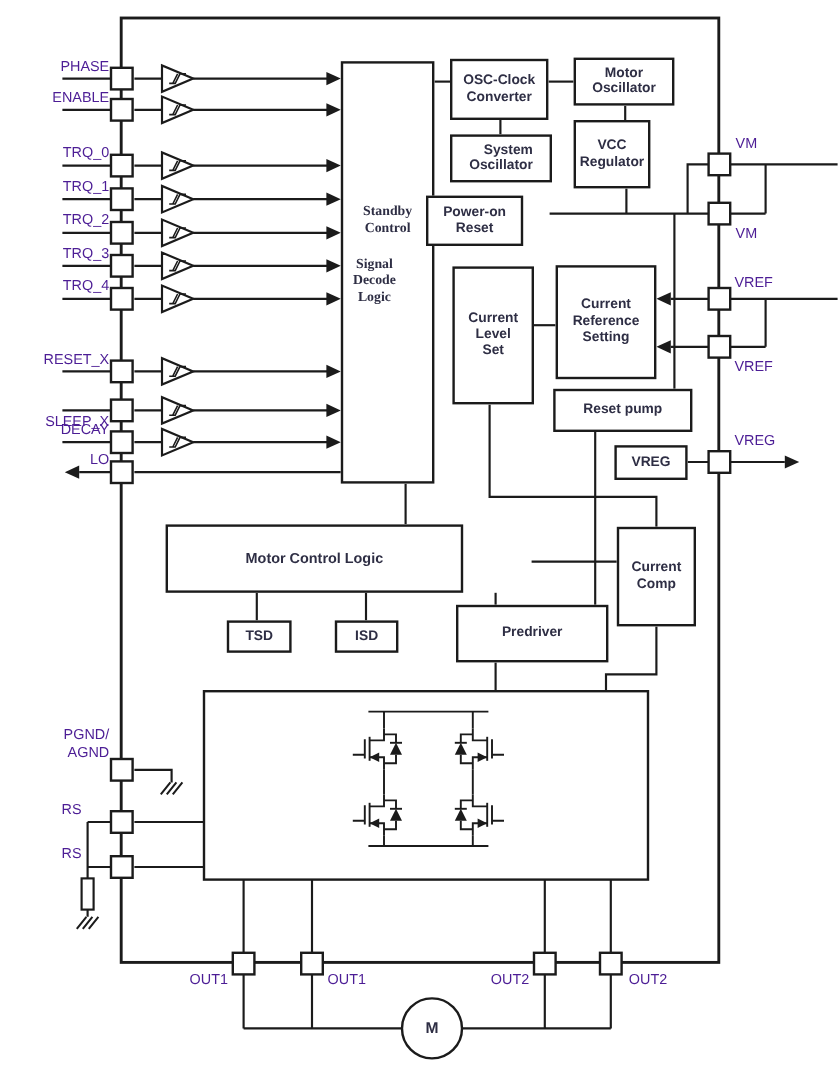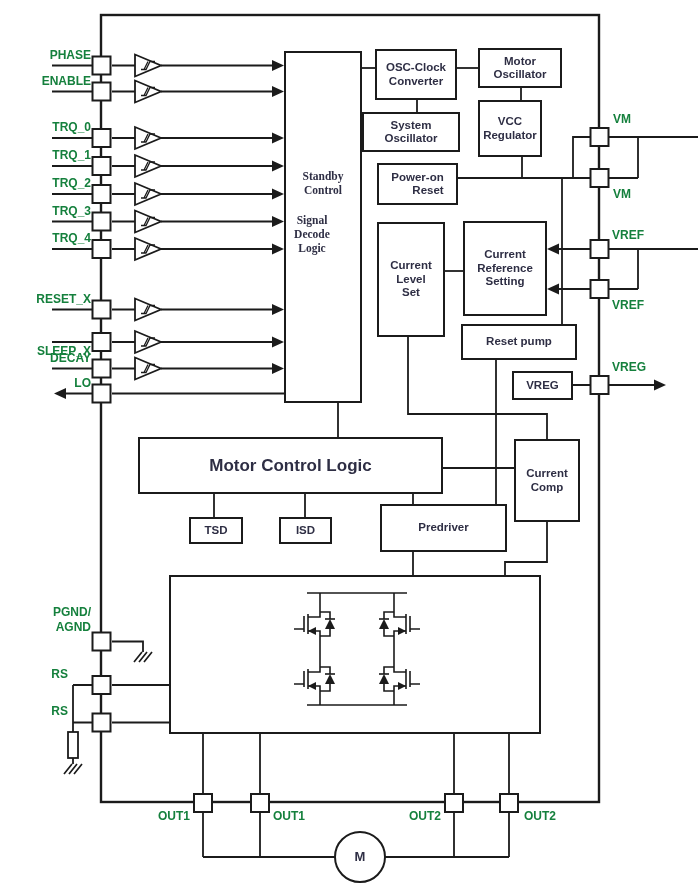--- a/index.html
+++ b/index.html
@@ -4,21 +4,21 @@
 <style>
   html,body{margin:0;padding:0;background:#ffffff;}
   #stage{position:relative;width:700px;height:890px;background:#fff;overflow:hidden;
          font-family:"Liberation Sans",sans-serif;}
   #wires{position:absolute;left:0;top:0;}
   .box{position:absolute;box-sizing:border-box;border:2px solid #1b1b1b;background:#fff;
        display:flex;align-items:center;justify-content:center;text-align:center;
        white-space:pre-line;color:#2e2e44;font-size:11.5px;line-height:13.5px;font-weight:bold;}
   .btext{position:absolute;text-align:center;white-space:pre-line;color:#2e2e44;
          font-size:11.5px;line-height:14px;font-weight:bold;font-family:Liberation Serif, serif;}
-  .plabel{position:absolute;color:#15803d;font-size:12px;font-weight:bold;line-height:14px;
+  .plabel{position:absolute;color:#4c1d95;font-size:12px;font-weight:normal;line-height:14px;
           white-space:pre-line;}
   .r{text-align:right;}
   .mlabel{position:absolute;color:#2e2e44;font-size:13px;font-weight:bold;text-align:center;}
 </style>
 </head>
 <body>
 
 <div id="stage">
 
 <svg id="wires" width="700" height="890" viewBox="0 0 700 890">
@@ -253,35 +253,35 @@
 <div class="btext" style="left:284px;top:169px;width:78px;">Standby
 Control</div>
 <div class="btext" style="left:284px;top:213px;width:56px;">Signal
 Decode
 Logic</div>
 
 <div class="box" style="left:375px;top:49px;width:82px;height:51px;">OSC-Clock
 Converter</div>
 <div class="box" style="left:478px;top:48px;width:84px;height:40px;">Motor
 Oscillator</div>
-<div class="box" style="left:362px;top:112px;width:98px;height:40px;">System
+<div class="box" style="left:375px;top:112px;width:85px;height:40px;text-align:right;">System
 Oscillator</div>
 <div class="box" style="left:478px;top:100px;width:64px;height:57px;">VCC
 Regulator</div>
-<div class="box" style="left:377px;top:163px;width:81px;height:42px;text-align:right;">Power-on
+<div class="box" style="left:355px;top:163px;width:81px;height:42px;">Power-on
 Reset</div>
 <div class="box" style="left:377px;top:222px;width:68px;height:115px;">Current
 Level
 Set</div>
 <div class="box" style="left:463px;top:221px;width:84px;height:95px;">Current
 Reference
 Setting</div>
 <div class="box" style="left:461px;top:324px;width:116px;height:36px;">Reset pump</div>
 <div class="box" style="left:512px;top:371px;width:61px;height:29px;">VREG</div>
-<div class="box" style="left:138px;top:437px;width:305px;height:57px;font-size:17px;">Motor Control Logic</div>
+<div class="box" style="left:138px;top:437px;width:248px;height:57px;font-size:12px;">Motor Control Logic</div>
 <div class="box" style="left:189px;top:517px;width:54px;height:27px;">TSD</div>
 <div class="box" style="left:279px;top:517px;width:53px;height:27px;">ISD</div>
 <div class="box" style="left:380px;top:504px;width:127px;height:48px;">Predriver</div>
 <div class="box" style="left:514px;top:439px;width:66px;height:83px;">Current
 Comp</div>
 <div class="mlabel" style="left:335px;top:849px;width:50px;">M</div>
 
 <div class="plabel r" style="right:609px;top:48px;">PHASE</div>
 <div class="plabel r" style="right:609px;top:74px;">ENABLE</div>
 <div class="plabel r" style="right:609px;top:120px;">TRQ_0</div>

